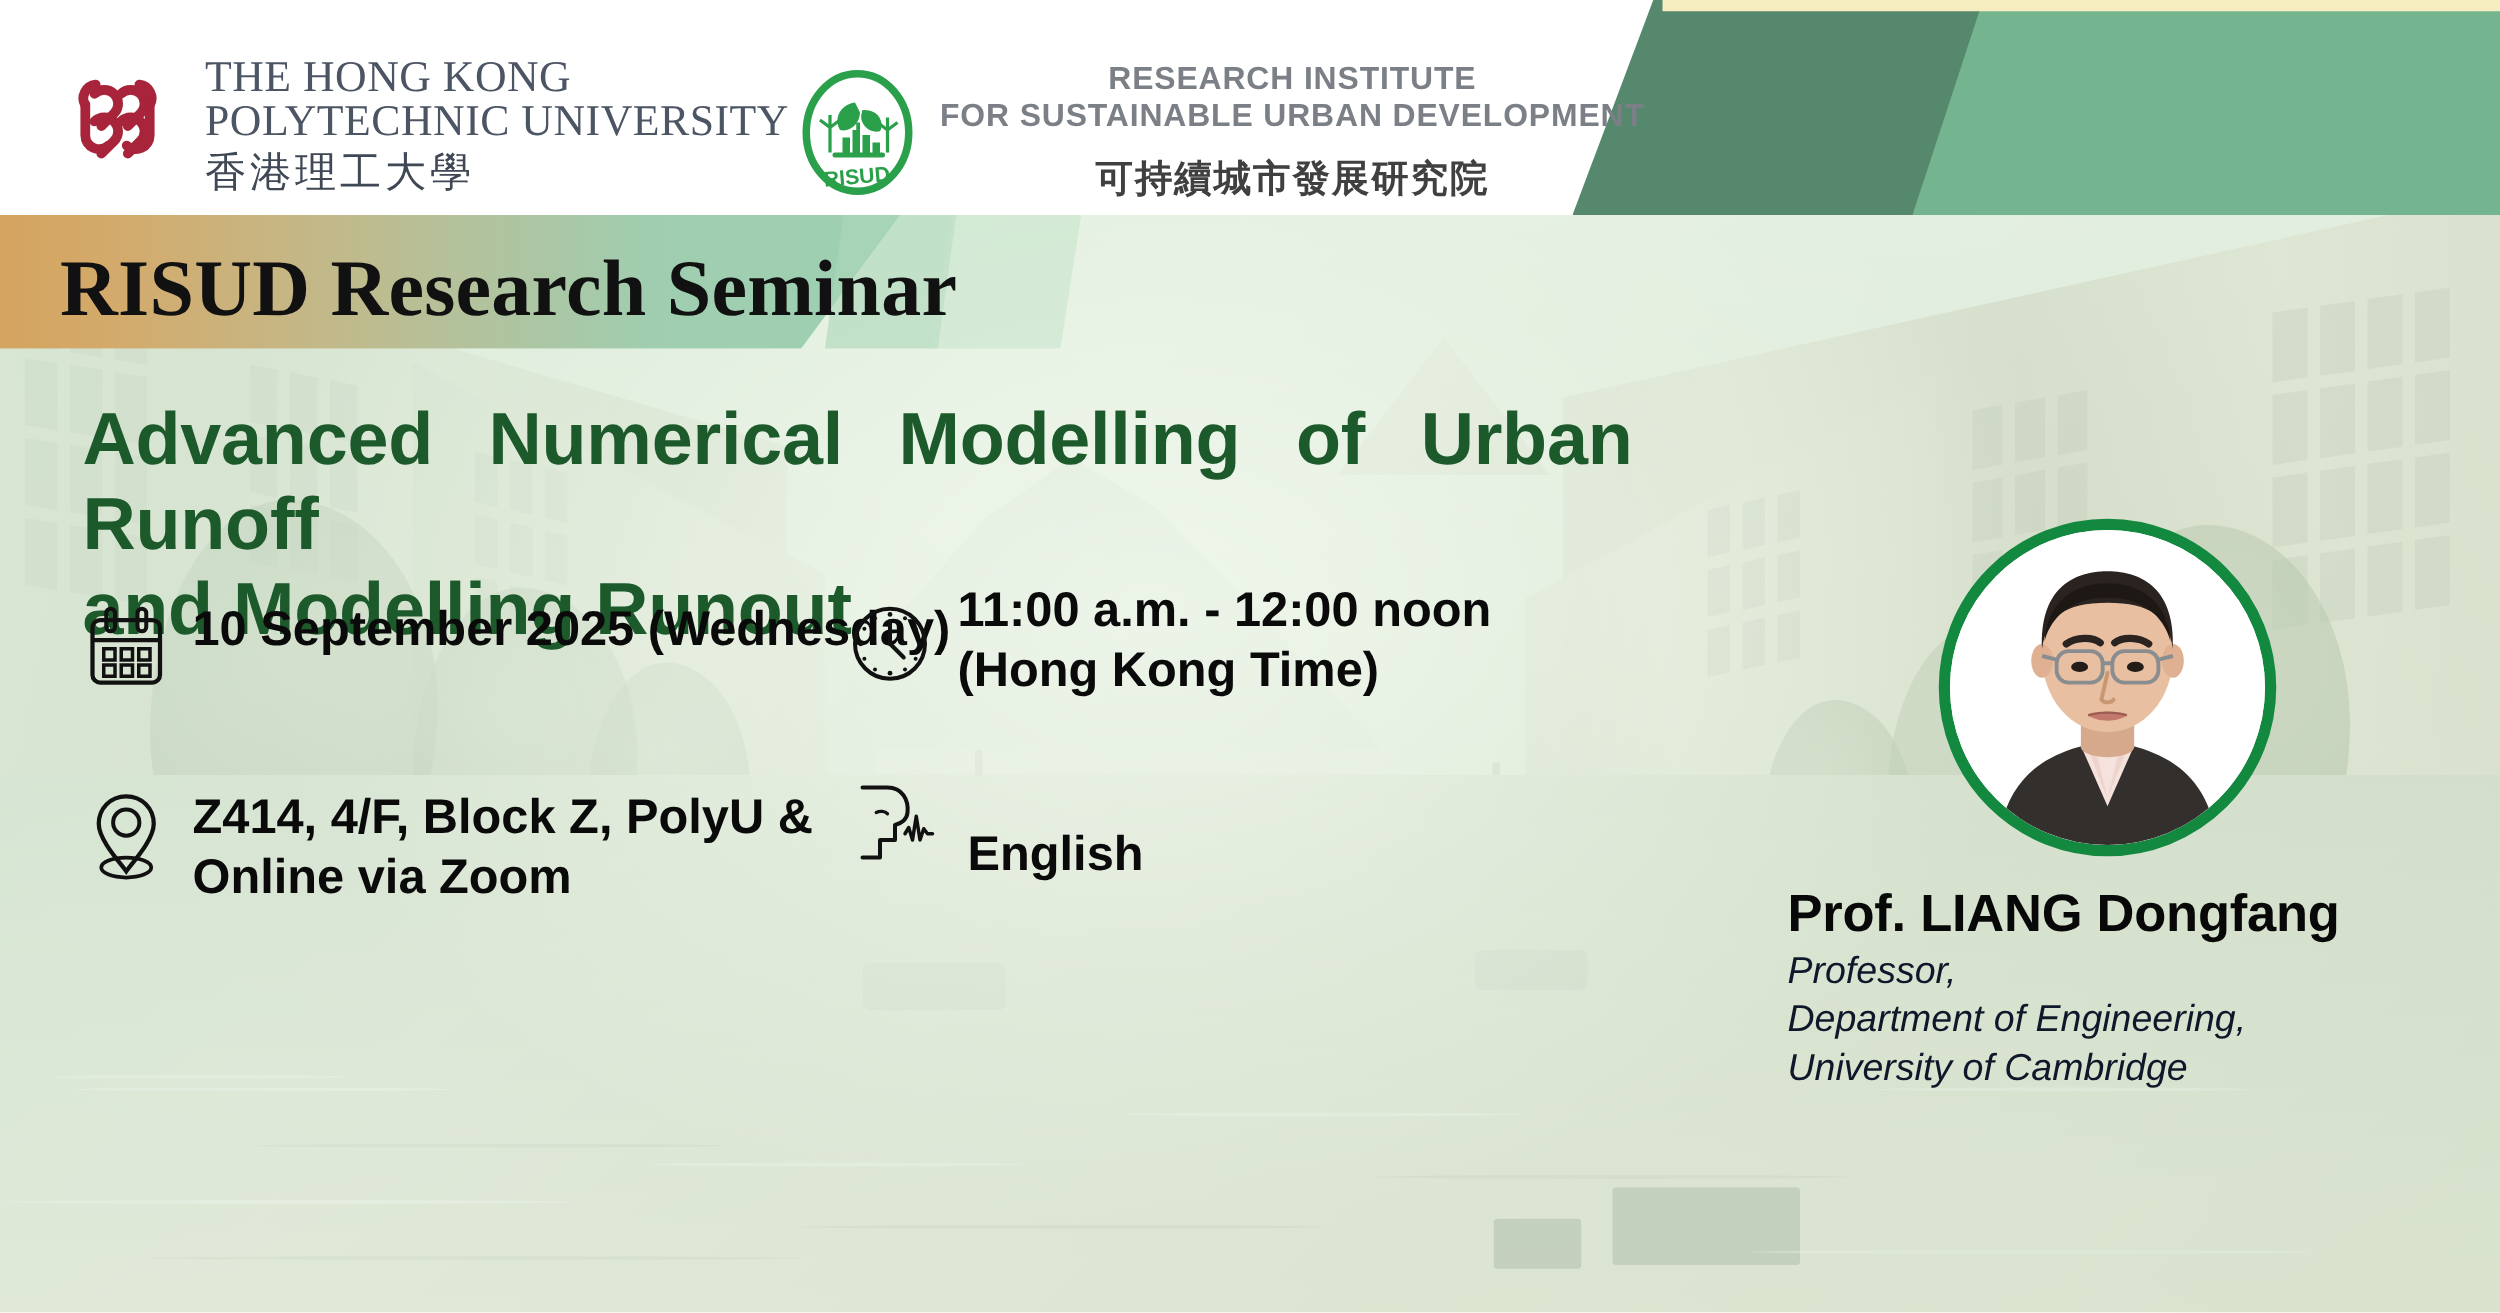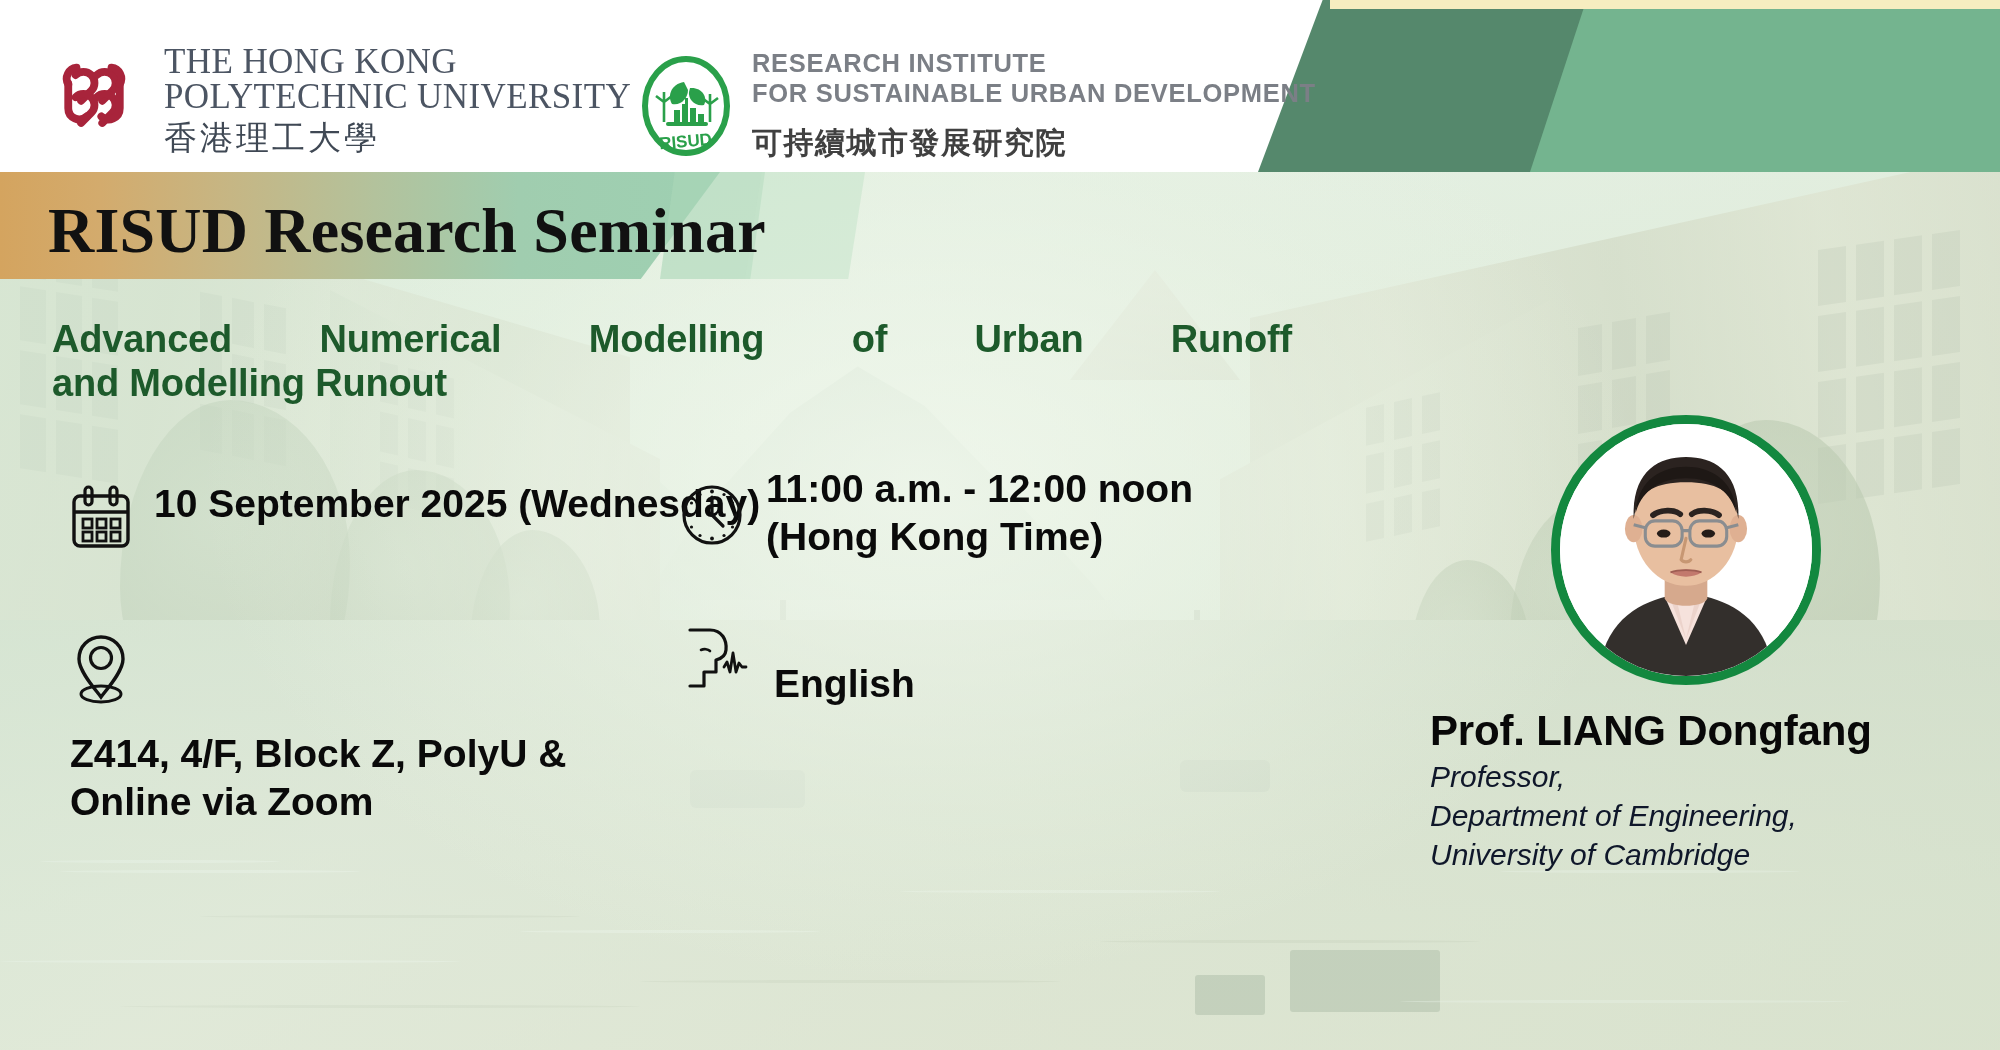--- a/index.html
+++ b/index.html
@@ -126,21 +126,21 @@
   .polyu-l1, .polyu-l2 { font-size:35px; white-space:nowrap; }
   .polyu-l1 { font-variant:small-caps; }
   .polyu-zh {
     font-family:"DejaVu Sans", sans-serif; font-size:33px; color:#3f4854;
     margin-top:7px; letter-spacing:3px;
   }
 
   
   .risud-logo { position:absolute; left:640px; top:48px; display:flex; align-items:center; gap:20px; }
   .risud-mark { width:92px; height:104px; }
-  .risud-text { display:flex; flex-direction:column; }
+  .risud-text { display:flex; flex-direction:column;text-align:center; }
   .risud-en { font-size:25.5px; color:#7b7f86; letter-spacing:.7px; line-height:1.18; font-weight:700; }
   .risud-zh { font-family:"DejaVu Sans",sans-serif; font-size:30px; color:#404040; margin-top:15px; letter-spacing:1.5px; font-weight:700; }
 
   
   .ribbon-wrap { position:absolute; left:0; top:172px; height:107px; width:1000px; z-index:5; }
   .ribbon-main {
     position:absolute; left:0; top:0; height:107px; width:720px;
     background:linear-gradient(to right,#d4a45f 0%,#d3ab6d 14%,#c6b684 32%,#b3c29c 52%,#a0cdaf 72%,#9ed0b2 100%);
     clip-path:polygon(0 0, 100% 0, 89% 100%, 0 100%);
   }
@@ -156,39 +156,39 @@
   }
   .ribbon-label {
     position:absolute; left:48px; top:22px;
     font-family:"Liberation Serif", serif; font-weight:700; font-size:64px;
     color:#111; letter-spacing:.2px; z-index:6; white-space:nowrap;
   }
 
   
   .content { position:absolute; inset:0; z-index:4; }
   .seminar-title {
-    position:absolute; left:52px; top:318px; width:1240px;
+    position:absolute; left:66px; top:318px; width:1240px;
     font-family:"Liberation Sans Narrow","Liberation Sans", sans-serif;
-    font-weight:700; font-size:38px; line-height:1.15; color:#1d5a2b;
+    font-weight:700; font-size:59px; line-height:1.15; color:#1d5a2b;
     letter-spacing:-.2px;
   }
   .seminar-title .ln1 { display:block; text-align:justify; text-align-last:justify; }
   .seminar-title .ln2 { display:block; }
 
   .info-grid { position:absolute; left:70px; top:480px; width:1430px; }
   .info-item { display:flex; align-items:flex-start; gap:22px; }
   .info-icon { flex:0 0 auto; margin-top:4px; }
   .info-text {
     font-family:"Liberation Sans Narrow","Liberation Sans", sans-serif;
     font-weight:700; font-size:39px; line-height:1.22; color:#0a0a0a;
     white-space:pre-line;
   }
   .item-date { position:absolute; left:0; top:0; }
   .item-time { position:absolute; left:610px; top:-15px; }
-  .item-venue { position:absolute; left:0; top:150px;flex-direction:column; }
+  .item-venue { position:absolute; left:0; top:150px; }
   .item-lang { position:absolute; left:610px; top:158px; }
 
   
   .speaker { position:absolute; right:58px; top:415px; width:512px; z-index:5; }
   .avatar-ring {
     width:270px; height:270px; margin:0 auto; border-radius:50%;
     border:9px solid #13883f; background:#fff; overflow:hidden; position:relative;
   }
   .face { position:absolute; inset:0; }
   .speaker-name {

